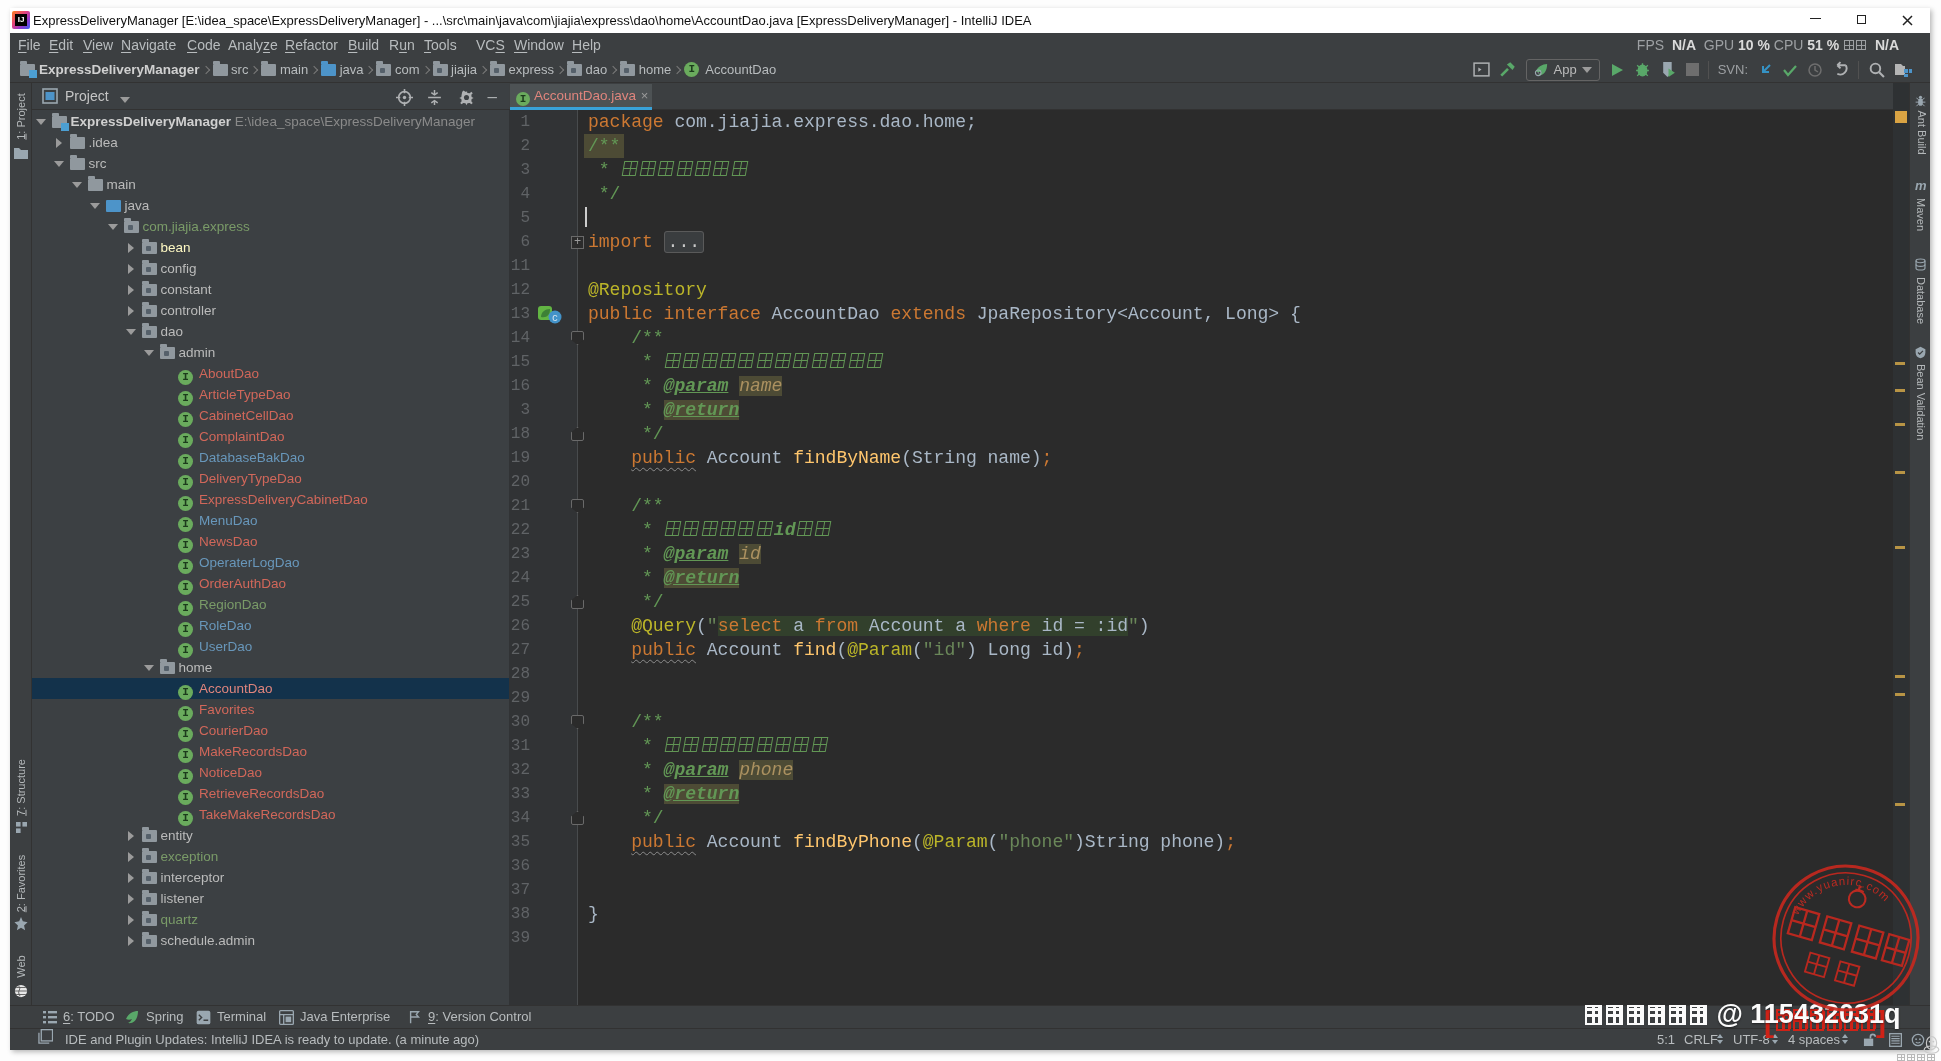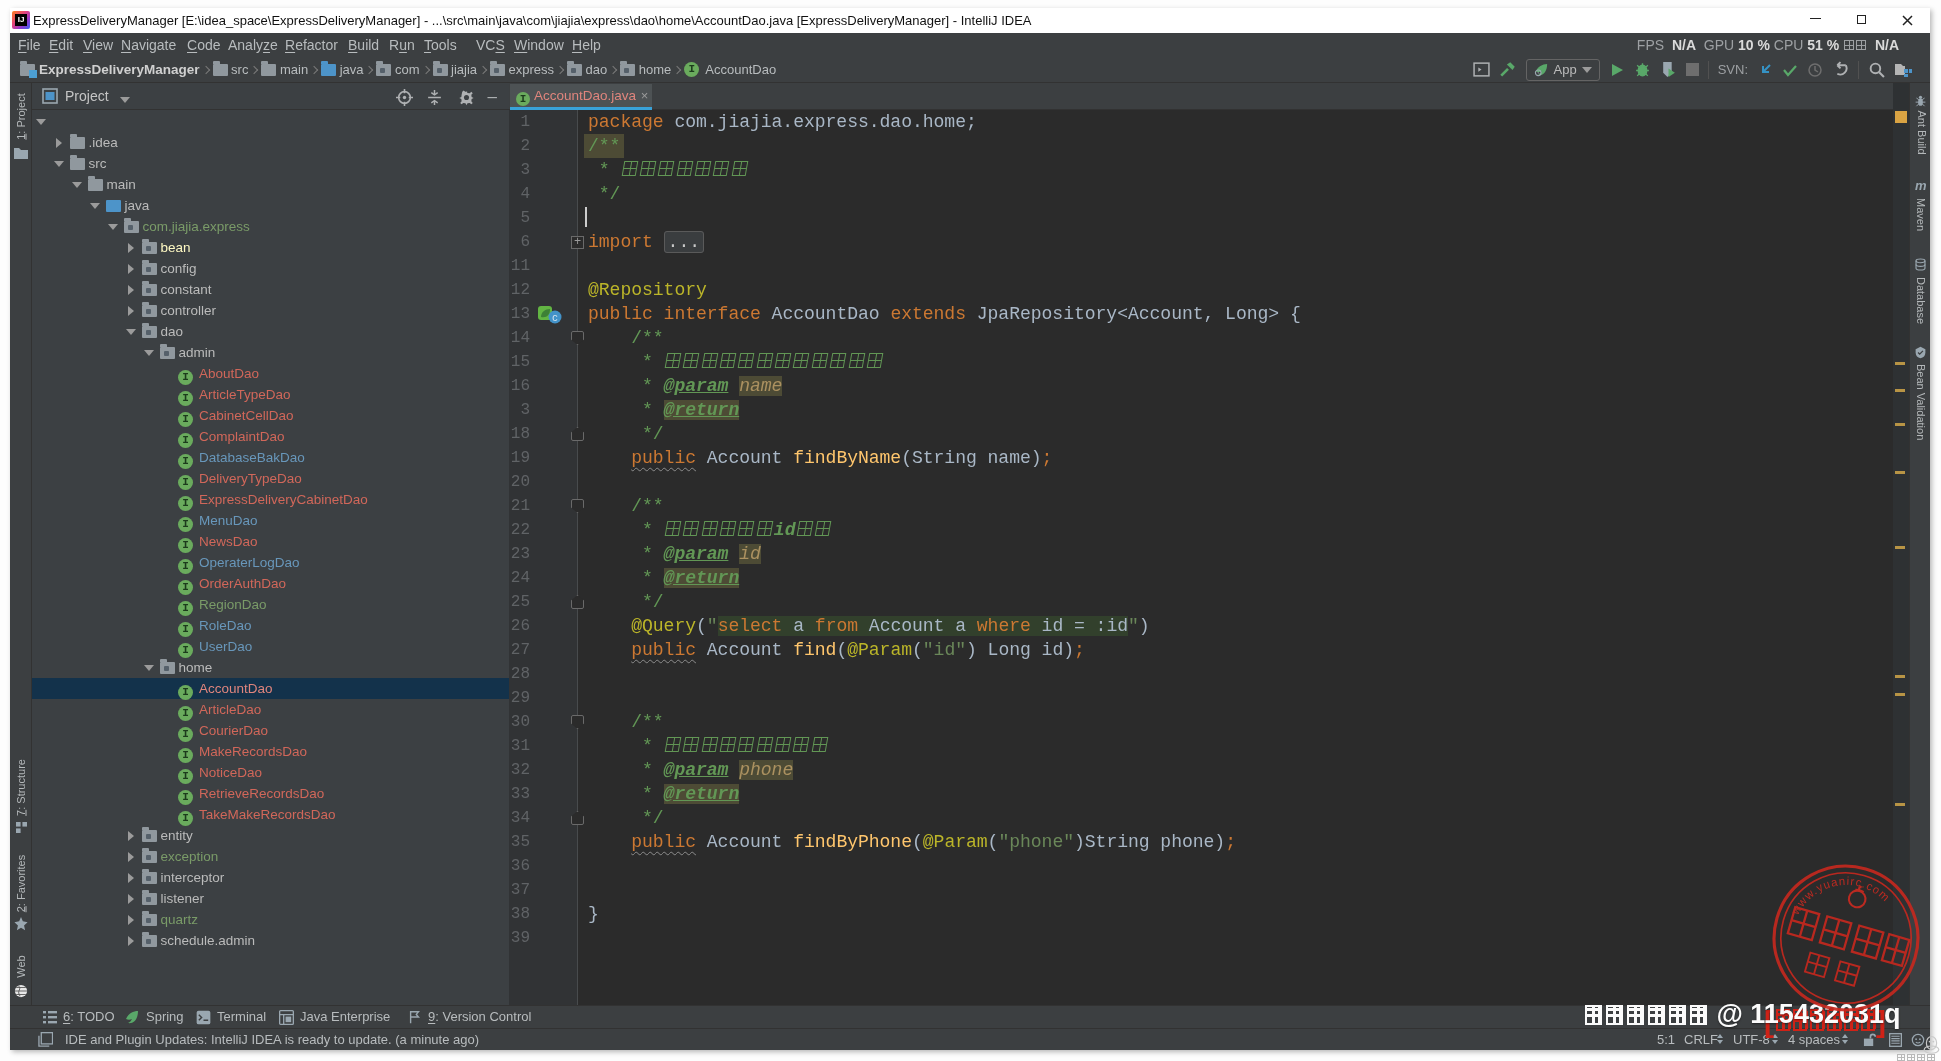--- a/index.html
+++ b/index.html
@@ -235,20 +235,21 @@
           </svg></span>
       <span style="position:absolute;right:34px;top:5px"><svg width="17" height="17" viewBox="0 0 16 16">
             <path d="M8 1.5l1 2 2.2.3 1.6-1.4 1.4 1.4-1.4 1.6.3 2.2 2 1-2 1-.3 2.2 1.4 1.6-1.4 1.4-1.6-1.4-2.2.3-1 2-1-2-2.2-.3-1.6 1.4-1.4-1.4 1.4-1.6-.3-2.2-2-1 2-1 .3-2.2L3.8 2.4l1.4-1.4 1.6 1.4 2.2-.3z" fill="#afb1b3" transform="scale(0.95) translate(0.4,0.4)"></path>
             <circle cx="8" cy="8" r="2.4" fill="#3c4043"></circle>
           </svg></span>
       <span style="position:absolute;right:12px;top:1px;color:#afb1b3;font-size:17px">–</span>
     </div>
     <div id="tree">
         <div class="trow">
           <span class="tri d" style="position:absolute;left:4px;top:8px"></span>
+          <span style="position:absolute;left:20px"><span class="ticon fold"><i style="position:absolute;right:-2px;bottom:-3px;width:8px;height:8px;background:#4c9fd2"></i></span><b style="color:#d0d0d0">ExpressDeliveryManager</b> <span style="color:#8a8a8a">E:\idea_space\ExpressDeliveryManager</span></span>
         </div>
 <div class="trow">
           <span class="tri r" style="position:absolute;left:24px;top:6px"></span>
           <span style="position:absolute;left:38px"><span class="ticon fold"></span><span style="color:#bbbbbb">.idea</span></span>
         </div>
 <div class="trow">
           <span class="tri d" style="position:absolute;left:22px;top:8px"></span>
           <span style="position:absolute;left:38px"><span class="ticon fold"></span><span style="color:#bbbbbb">src</span></span>
         </div>
 <div class="trow">
@@ -330,21 +331,21 @@
           <span style="position:absolute;left:146px"><span class="iface">I</span><span style="color:#6897bb">UserDao</span></span>
         </div>
 <div class="trow">
           <span class="tri d" style="position:absolute;left:112px;top:8px"></span>
           <span style="position:absolute;left:128px"><span class="ticon pkg"></span><span style="color:#bbbbbb">home</span></span>
         </div>
 <div class="trow" style="background:#13324b">
           <span style="position:absolute;left:146px"><span class="iface">I</span><span style="color:#e0857d">AccountDao</span></span>
         </div>
 <div class="trow">
-          <span style="position:absolute;left:146px"><span class="iface">I</span><span style="color:#d1675a">ArticleDao</span></span>
+          <span style="position:absolute;left:146px"><span class="iface">I</span><span style="color:#d1675a">Favorites</span></span>
         </div>
 <div class="trow">
           <span style="position:absolute;left:146px"><span class="iface">I</span><span style="color:#d1675a">CourierDao</span></span>
         </div>
 <div class="trow">
           <span style="position:absolute;left:146px"><span class="iface">I</span><span style="color:#d1675a">MakeRecordsDao</span></span>
         </div>
 <div class="trow">
           <span style="position:absolute;left:146px"><span class="iface">I</span><span style="color:#d1675a">NoticeDao</span></span>
         </div>
@@ -544,21 +545,21 @@
         <span>Java Enterprise</span>
       </span>
     <span style="position:absolute;left:398px;display:inline-flex;align-items:center;gap:6px">
         <svg width="14" height="14" viewBox="0 0 16 16">
           <path d="M3 1v14M3 2h9l-2.5 3L12 8H3" stroke="#9aa7b0" stroke-width="1.6" fill="none"></path>
         </svg>
         <span><u class="mn">9</u>: Version Control</span>
       </span>
   </div>
   <div class="abs" id="status">
-    <span style="position:absolute;left:28px;display:inline-flex;align-items:center;gap:12px">
+    <span style="position:absolute;left:28px;display:inline-flex;align-items:flex-start;gap:12px">
         <svg width="15" height="15" viewBox="0 0 16 16">
           <rect x="3.5" y="0.7" width="12" height="12" fill="none" stroke="#9aa7b0" stroke-width="1.4"></rect>
           <path d="M1 4v11h11" fill="none" stroke="#9aa7b0" stroke-width="1.4"></path>
         </svg>
         <span>IDE and Plugin Updates: IntelliJ IDEA is ready to update. (a minute ago)</span>
       </span>
     <span style="position:absolute;left:1647px">5:1</span>
     <span style="position:absolute;left:1674px">CRLF</span>
       <span class="updn" style="left:1707px"></span>
     <span style="position:absolute;left:1723px">UTF-8</span>

